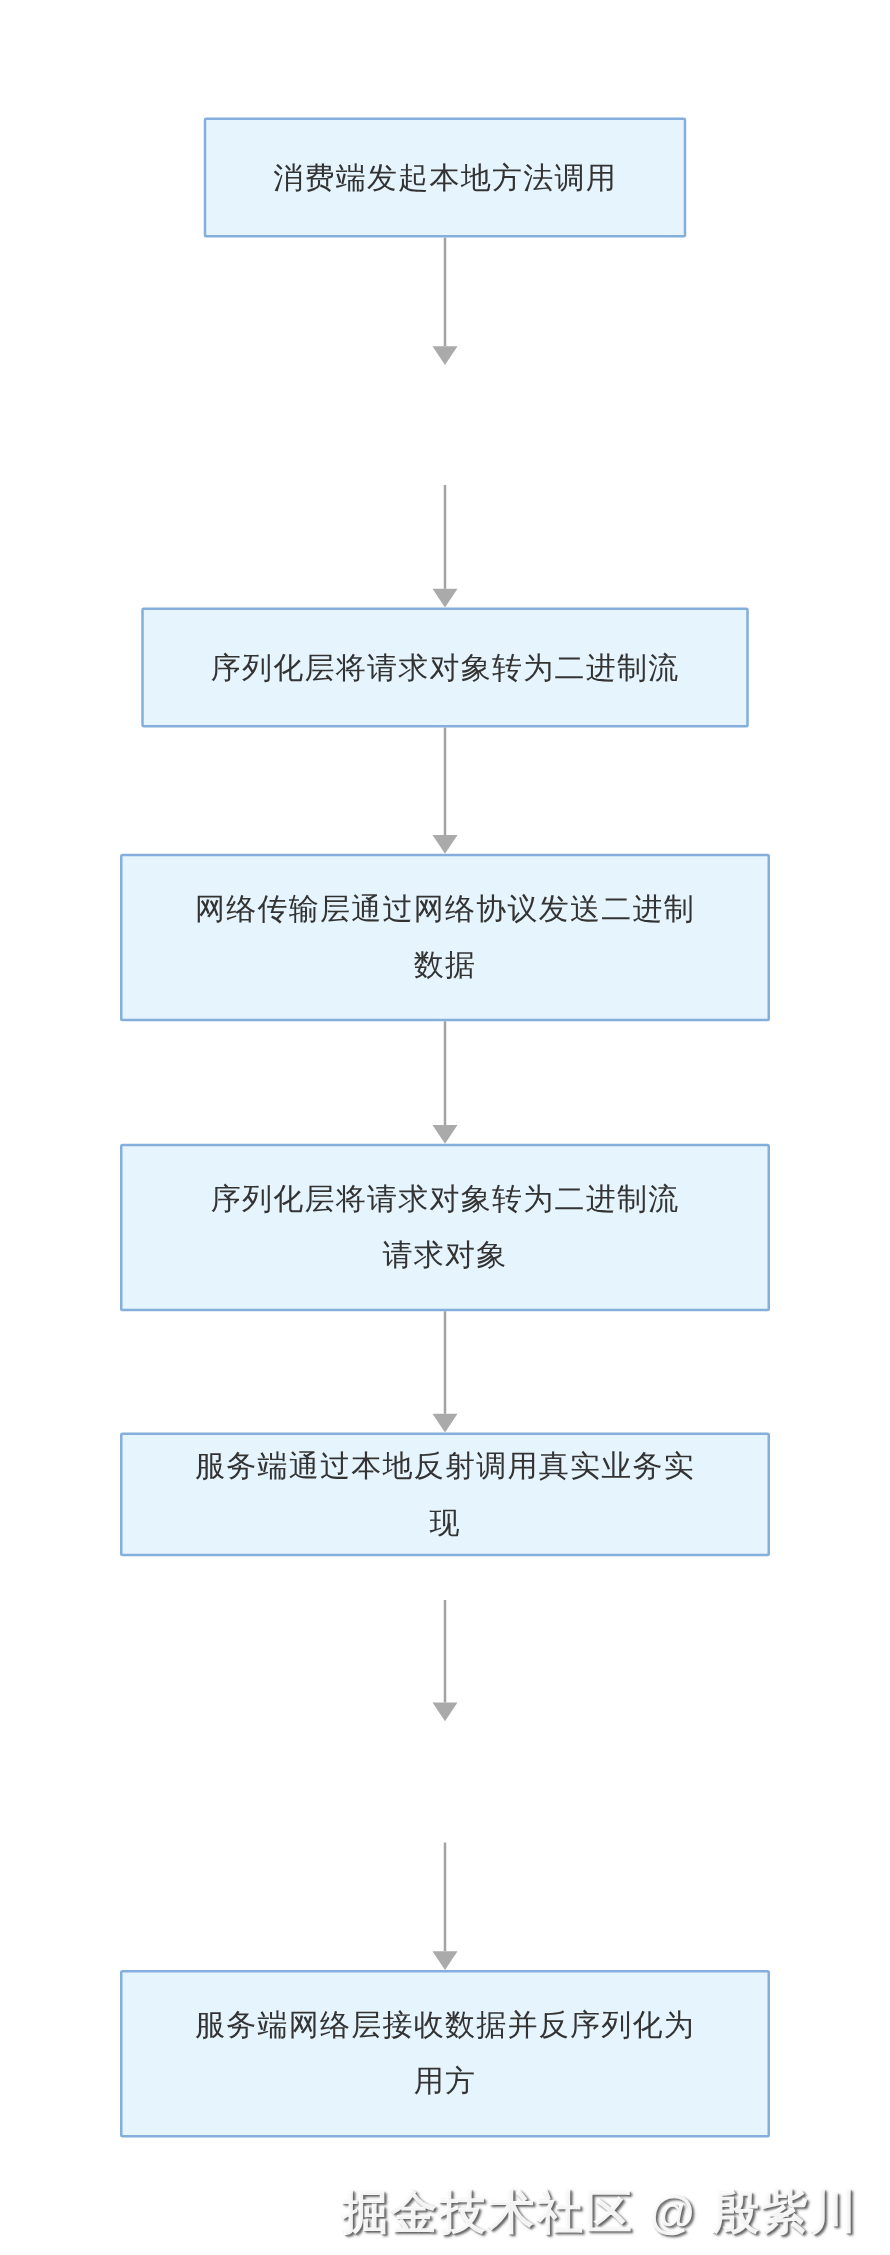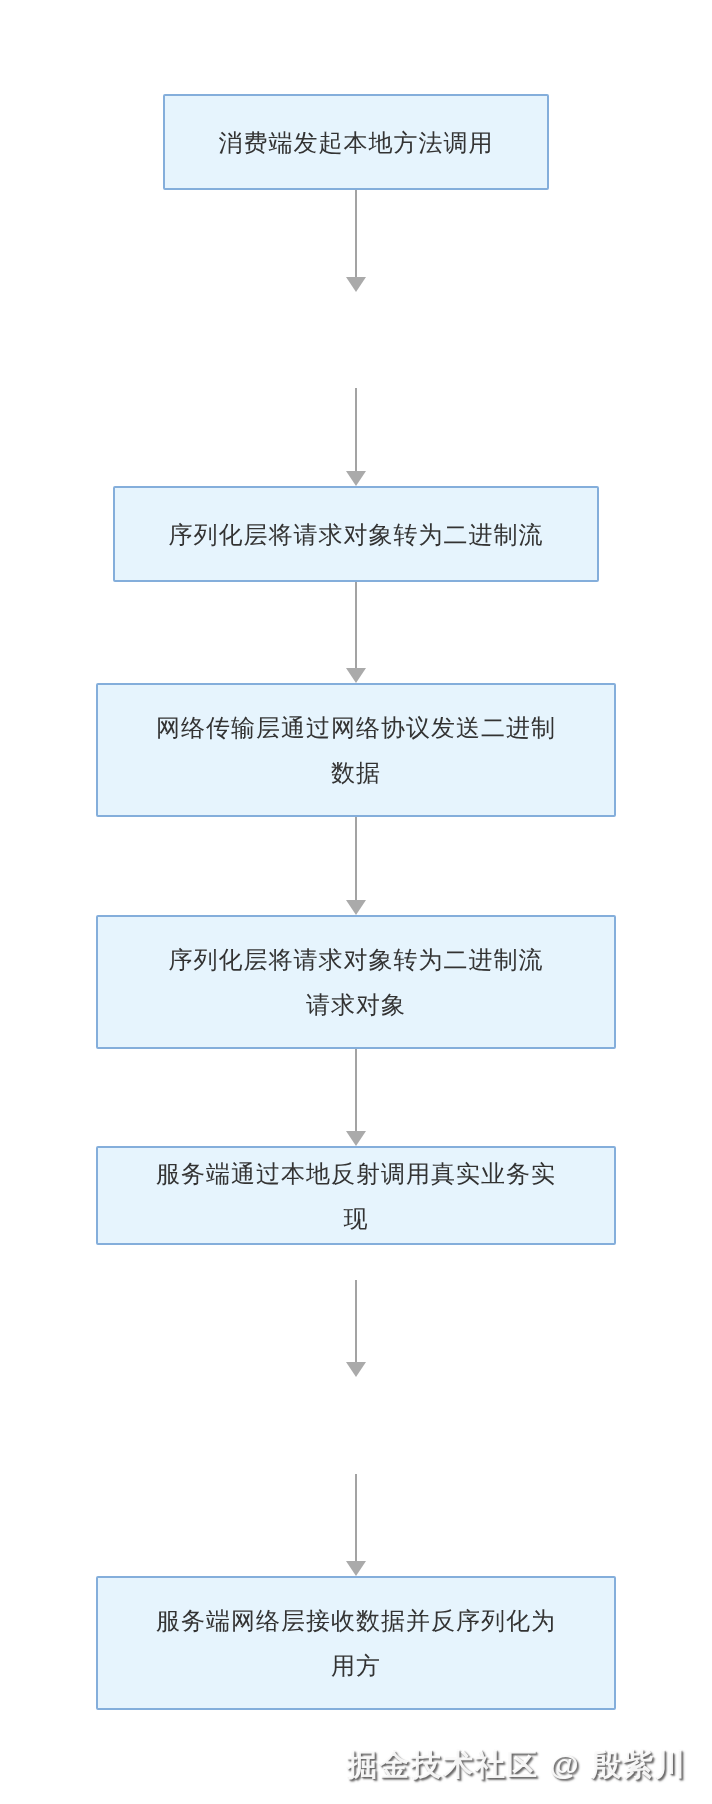--- a/index.html
+++ b/index.html
@@ -48,21 +48,21 @@
     height: 0;
     border-left: 10px solid transparent;
     border-right: 10px solid transparent;
     border-top: 15px solid var(--arrow-color, #a3a3a3);
     opacity: 0.92;
   }
   .watermark {
     position: absolute;
     top: 1745px;
     right: 25px;
-    font-size: 30px;
+    font-size: 37px;
     font-weight: bold;
     letter-spacing: 2px;
     color: rgba(255, 255, 255, 0.92);
     text-shadow: 2px 2px 2px rgba(92, 90, 90, 0.85), 1px 1px 1px rgba(92, 90, 90, 0.6);
     white-space: nowrap;
   }
   
   .n1 { left: 163px; top:  94px; width: 386px; height:  96px; }
   .n2 { left: 139px; top: 291px; width: 434px; height:  97px; }
   .n3 { left: 113px; top: 486px; width: 486px; height:  96px; }

